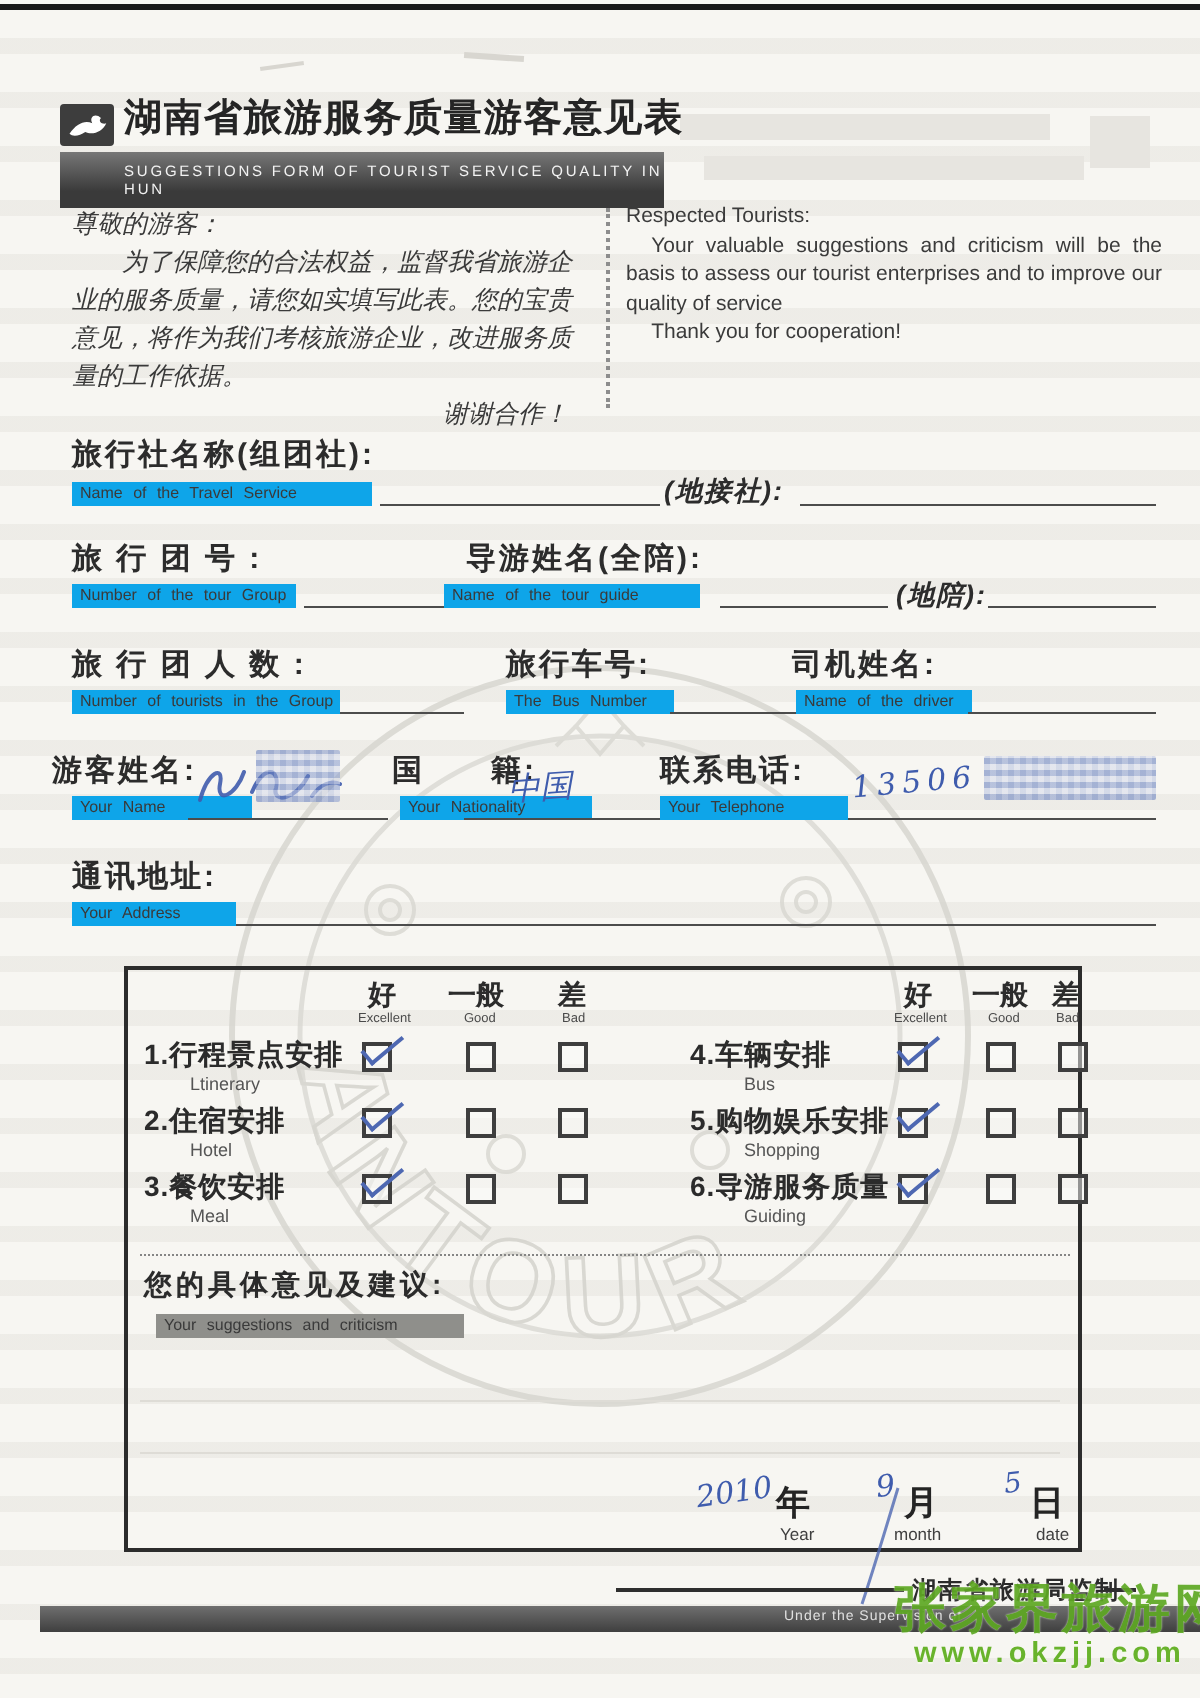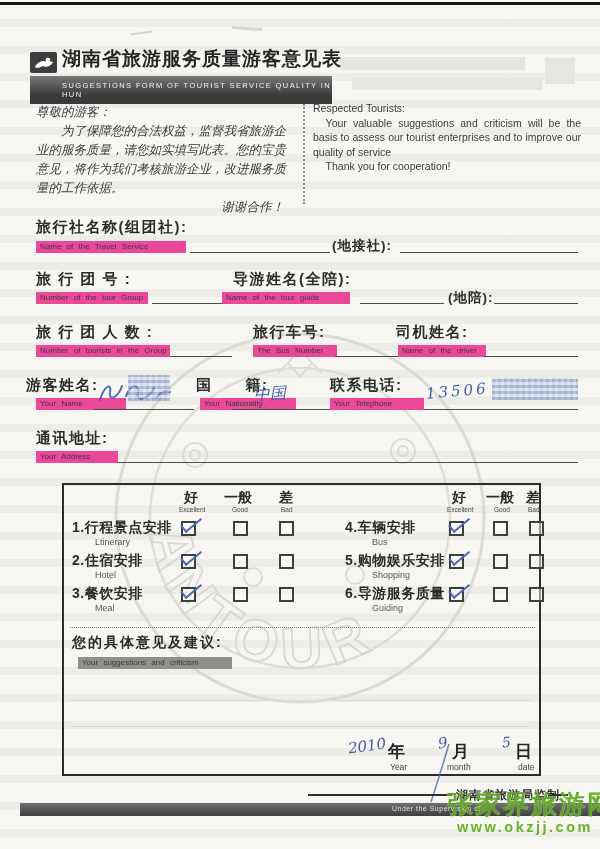--- a/index.html
+++ b/index.html
@@ -21,22 +21,22 @@
   
   .intro-cn{left:36px;top:102px;width:262px;font-family:"DejaVu Serif","Liberation Serif",serif;
             font-style:italic;font-size:12.5px;line-height:19px;color:#3a3a3a;}
   .intro-cn .body{text-indent:2em;}
   .intro-cn .closing{text-align:right;padding-right:14px;}
   .divider{left:303px;top:104px;height:100px;border-left:2px dotted #8d8d8d;}
   .intro-en{left:313px;top:101px;width:268px;font-size:10.5px;line-height:14.5px;color:#3b3b3b;text-align:justify;}
   .intro-en .p{text-indent:1.2em;}
   
   .lbl{font-weight:bold;font-size:15px;letter-spacing:1.5px;color:#2c2c2c;white-space:nowrap;}
-  .lbl2{font-weight:bold;font-size:13.5px;letter-spacing:1px;color:#2c2c2c;white-space:nowrap;}
-  .sub{background:#ec4899;color:#3a3a3a;font-size:8px;line-height:10px;padding:1px 4px;
+  .lbl2{font-weight:bold;font-size:13.5px;letter-spacing:1px;color:#2c2c2c;white-space:nowrap;font-style:italic;}
+  .sub{background:#0ea5e9;color:#3a3a3a;font-size:8px;line-height:10px;padding:1px 4px;
        white-space:nowrap;word-spacing:3px;}
   .ul{border-bottom:1.5px solid #4c4c4c;height:1px;}
   
   .hw{font-family:"DejaVu Serif","Liberation Serif",serif;font-style:italic;color:#3f5cad;white-space:nowrap;}
   .mosaic{background-image:
       repeating-linear-gradient(0deg, rgba(96,122,188,.45) 0 3px, rgba(216,221,236,.55) 3px 6px),
       repeating-linear-gradient(90deg, rgba(120,142,198,.40) 0 3px, rgba(228,231,240,.50) 3px 6px);
       opacity:.85;border-radius:1px;}
   
   .ratebox{left:62px;top:483px;width:479px;height:293px;border:2px solid #2c2c2c;box-sizing:border-box;}

